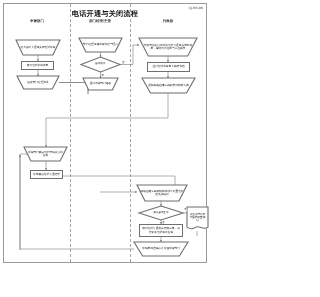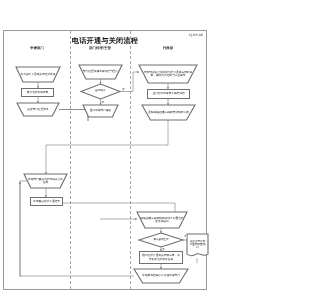--- a/index.html
+++ b/index.html
@@ -14,21 +14,20 @@
     overflow: hidden;
     font-family: "DejaVu Sans", "Liberation Sans", sans-serif;
     color: #000000;
   }
   #page {
     position: relative;
     width: 210px;
     height: 262px;
     background: #ffffff;
     box-sizing: border-box;
-    margin-top: 27px;
   }
   #frame {
     position: absolute;
     left: 3px;
     top: 3px;
     width: 204px;
     height: 260px;
     border: 1px solid #9a9a9a;
     box-sizing: border-box;
   }

